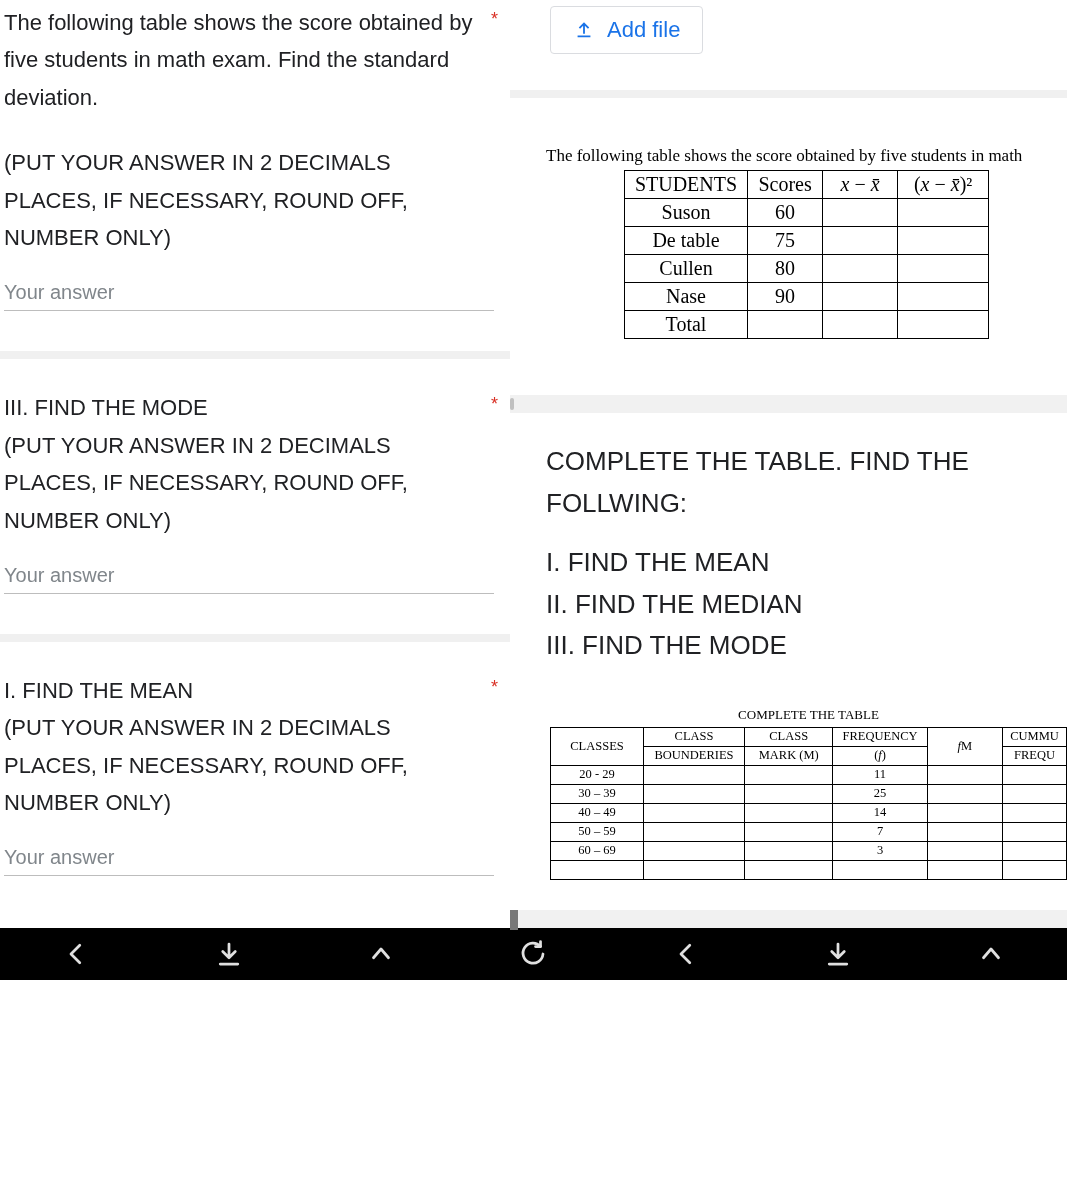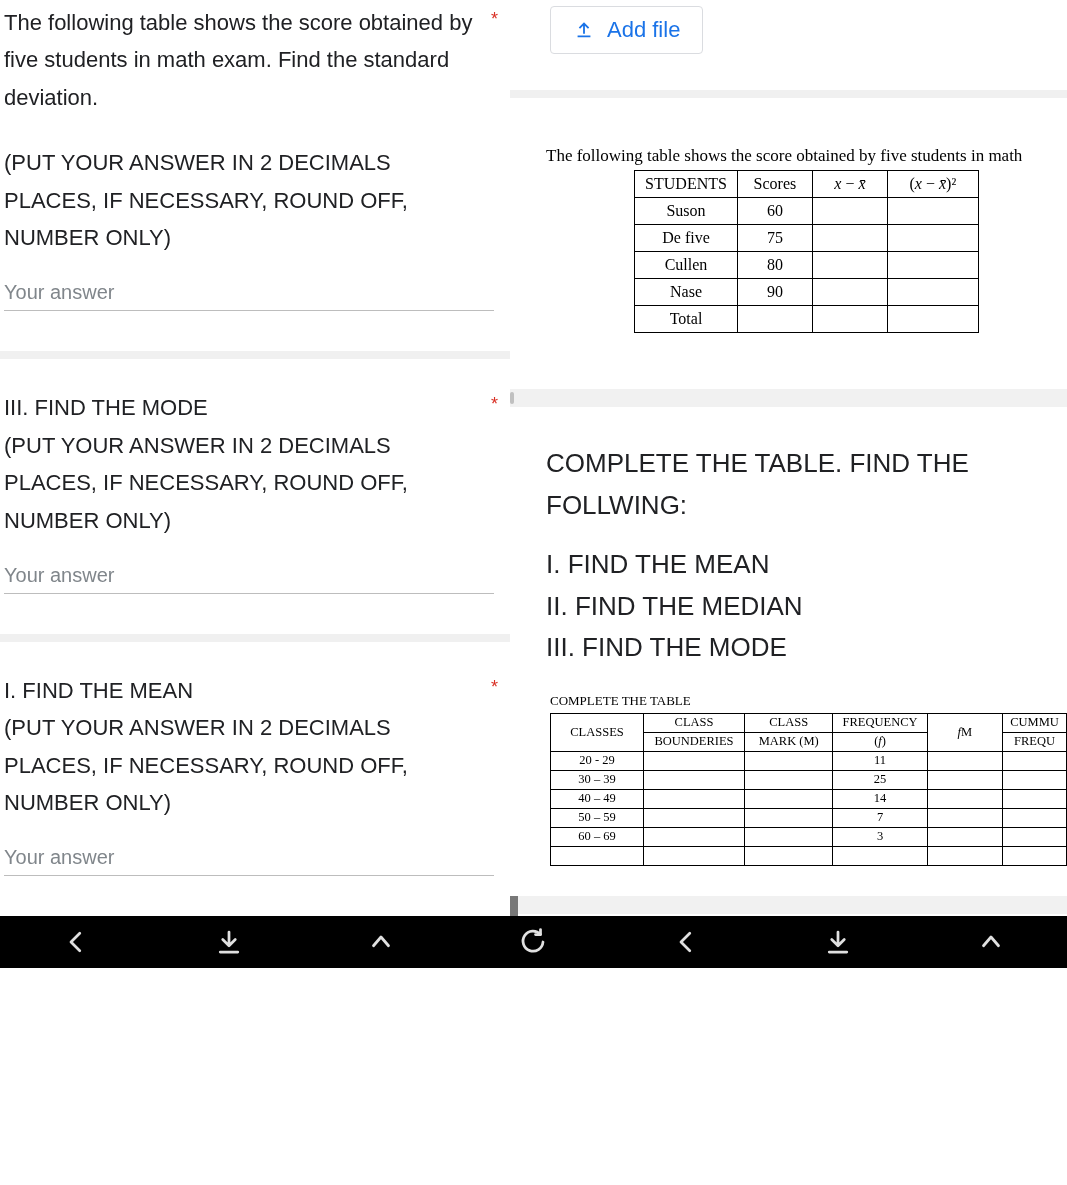--- a/index.html
+++ b/index.html
@@ -108,39 +108,40 @@
   }
   .math-sym { font-style: italic; }
   .score-table-wrap {
     display: flex;
     justify-content: center;
     width: 100%;
   }
   table.score-table {
     border-collapse: collapse;
     font-family: "Times New Roman", serif;
-    font-size: 16px;
+    font-size: 20px;
     border-radius: 7px;
   }
   table.score-table td, table.score-table th {
     border: 1.5px solid #000;
     padding: 2px 10px;
     text-align: center;
     min-width: 54px;
     height: 22px;
   }
   table.score-table th {
     font-weight: normal;
   }
   table.score-table .wider { min-width: 70px; }
   
   .small-caption {
     font-size: 13px;
     font-family: "Times New Roman", serif;
-    margin: 24px 0 4px 4px;
+    margin: 40px 0 4px 4px;
+    text-align: center;
   }
   table.freq-table {
     border-collapse: collapse;
     font-family: "Times New Roman", serif;
     font-size: 12.5px;
     margin-left: 4px;
   }
   table.freq-table th, table.freq-table td {
     border: 1px solid #000;
     padding: 1px 6px;
@@ -259,21 +260,21 @@
             <th><span class="math-sym">x</span> − <span class="math-sym">x̄</span></th>
             <th class="wider">(<span class="math-sym">x</span> − <span class="math-sym">x̄</span>)²</th>
           </tr>
           <tr>
             <td>Suson</td>
             <td>60</td>
             <td></td>
                 <td></td>
           </tr>
           <tr>
-            <td>De five</td>
+            <td>De table</td>
             <td>75</td>
             <td></td>
                 <td></td>
           </tr>
           <tr>
             <td>Cullen</td>
             <td>80</td>
             <td></td>
                 <td></td>
           </tr>
@@ -292,21 +293,21 @@
         </tbody>
           </table>
       </div>
     </div>
 
     <div class="scroll-track top" style="margin-top:56px;">
       <div class="scroll-thumb"></div>
     </div>
 
     <div class="right-content" style="padding-top:4px;">
-      <div class="right-title" style="margin-top:32px;">COMPLETE THE TABLE. FIND THE FOLLWING:</div>
+      <div class="right-title" style="margin-top:24px;">COMPLETE THE TABLE. FIND THE FOLLWING:</div>
       <div class="right-title" style="margin:0;">I. FIND THE MEAN</div>
       <div class="right-title" style="margin:0;">II. FIND THE MEDIAN</div>
       <div class="right-title" style="margin:0;">III. FIND THE MODE</div>
 
       <div class="small-caption">COMPLETE THE TABLE</div>
       <table class="freq-table">
         <tbody>
             <tr>
           <th class="w1" rowspan="2">CLASSES</th>
           <th class="w2">CLASS</th>

